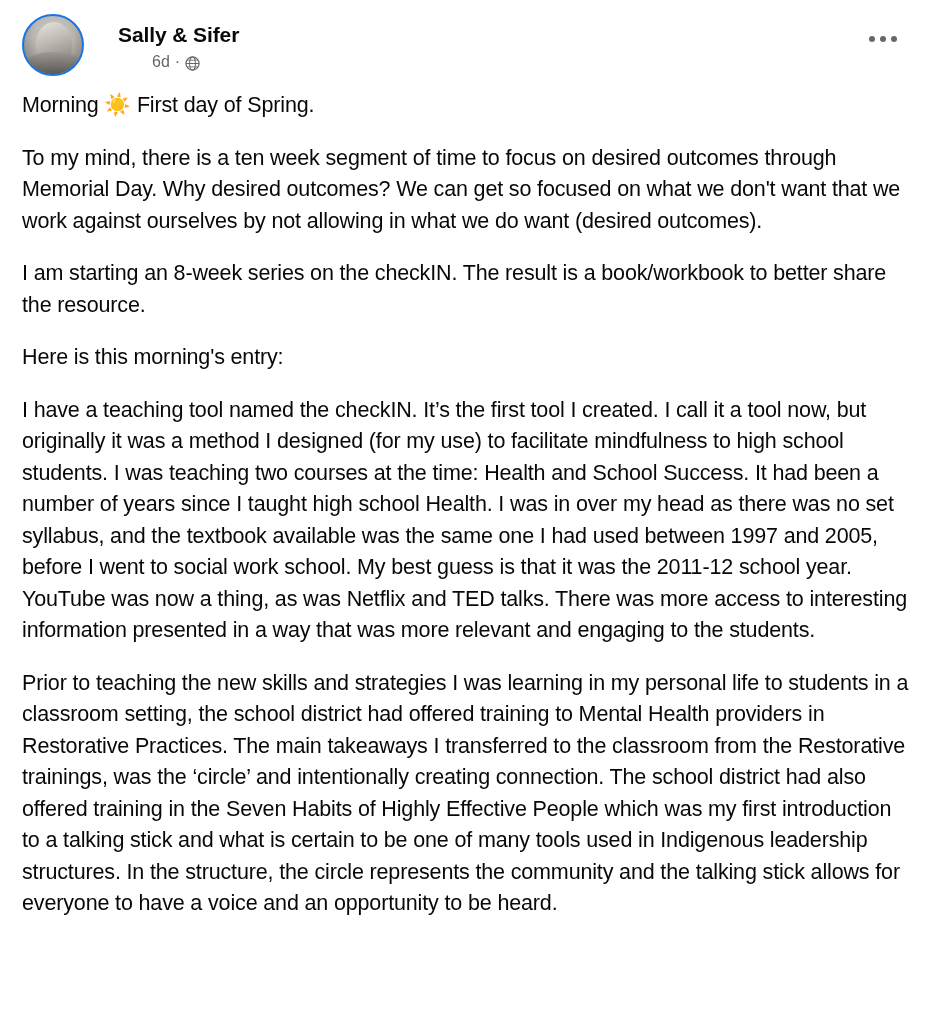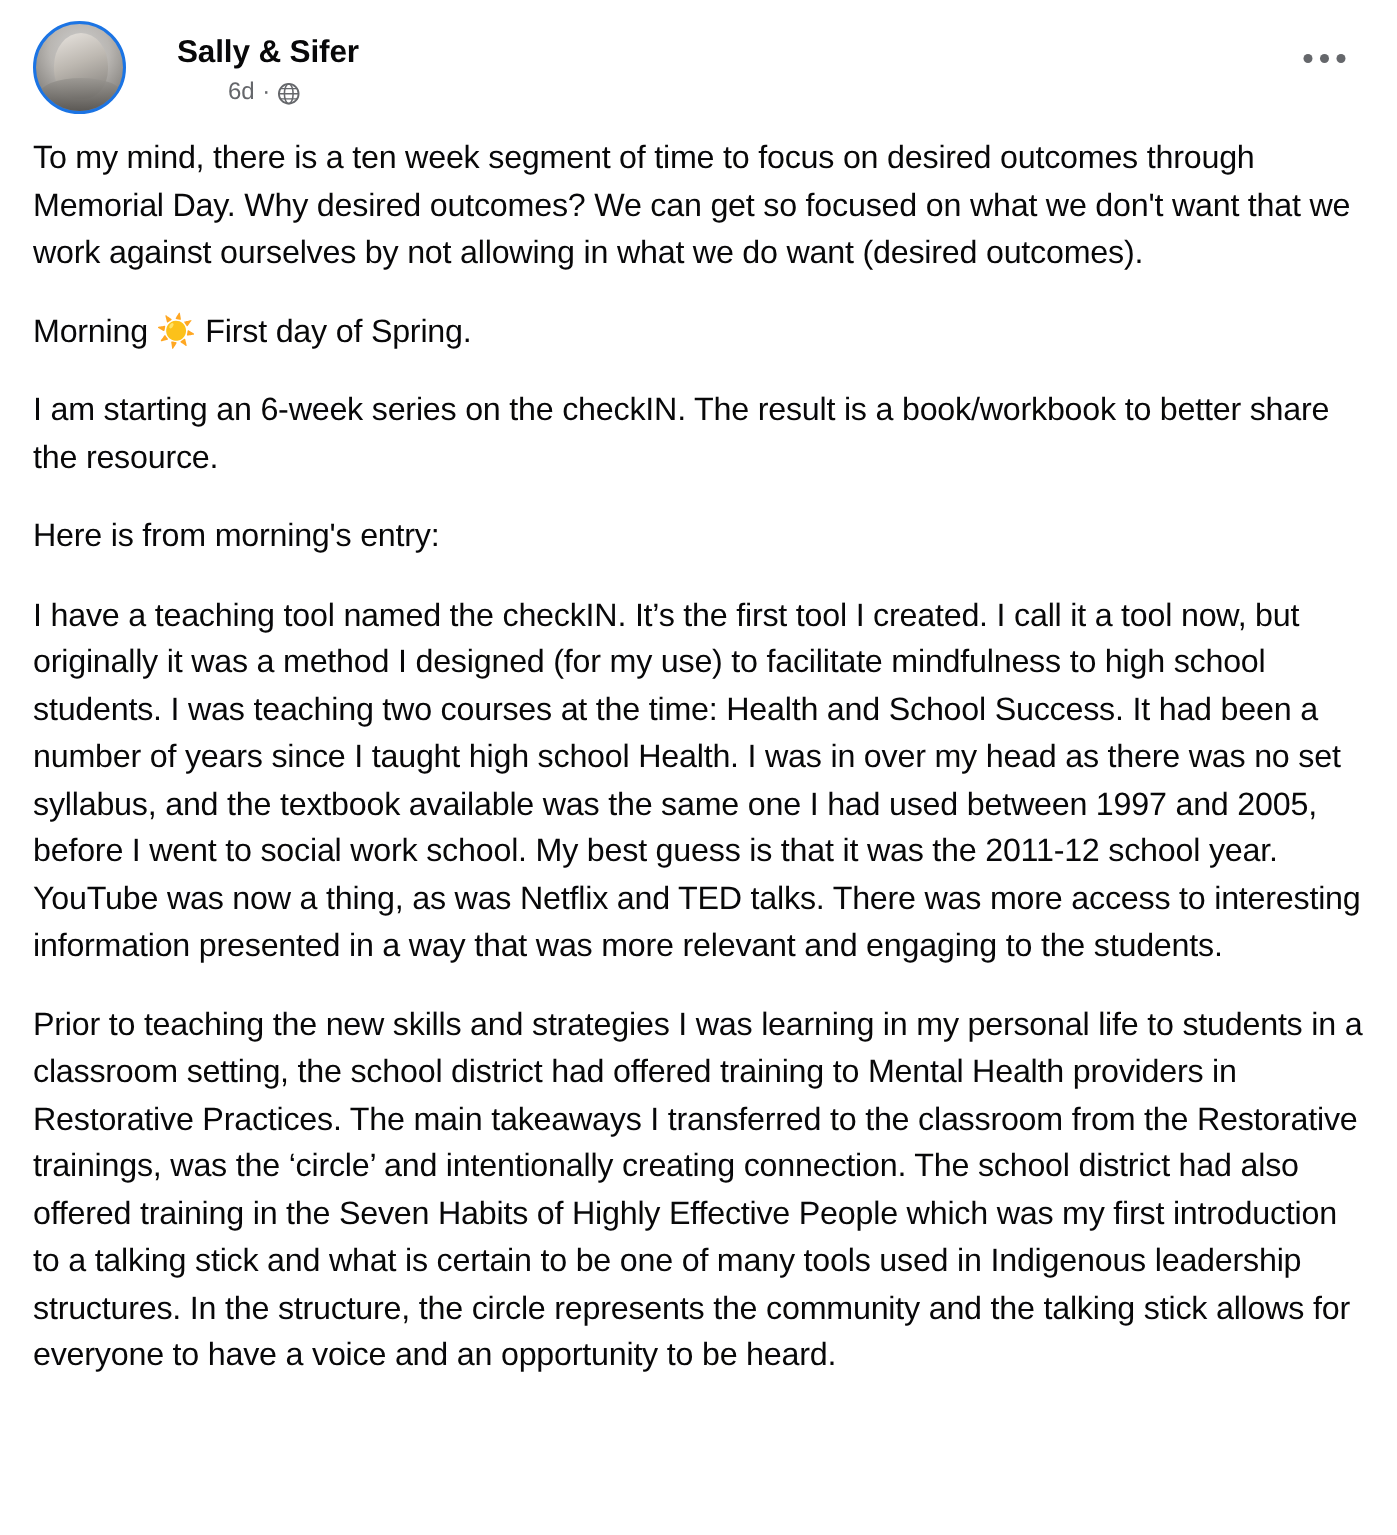--- a/index.html
+++ b/index.html
@@ -147,21 +147,21 @@
     </div>
 
     <div class="menu-dots">
       <span></span>
       <span></span>
       <span></span>
     </div>
   </div>
 
   <div class="post-body">
+    <p>Morning ☀️ First day of Spring.</p>
     <p>To my mind, there is a ten week segment of time to focus on desired outcomes through Memorial Day. Why desired outcomes? We can get so focused on what we don't want that we work against ourselves by not allowing in what we do want (desired outcomes).</p>
-    <p>Morning ☀️ First day of Spring.</p>
-    <p>I am starting an 6-week series on the checkIN. The result is a book/workbook to better share the resource.</p>
-    <p>Here is from morning's entry:</p>
+    <p>I am starting an 8-week series on the checkIN. The result is a book/workbook to better share the resource.</p>
+    <p>Here is this morning's entry:</p>
     <p>I have a teaching tool named the checkIN. It’s the first tool I created. I call it a tool now, but originally it was a method I designed (for my use) to facilitate mindfulness to high school students. I was teaching two courses at the time: Health and School Success. It had been a number of years since I taught high school Health. I was in over my head as there was no set syllabus, and the textbook available was the same one I had used between 1997 and 2005, before I went to social work school. My best guess is that it was the 2011-12 school year. YouTube was now a thing, as was Netflix and TED talks. There was more access to interesting information presented in a way that was more relevant and engaging to the students.</p>
     <p>Prior to teaching the new skills and strategies I was learning in my personal life to students in a classroom setting, the school district had offered training to Mental Health providers in Restorative Practices. The main takeaways I transferred to the classroom from the Restorative trainings, was the ‘circle’ and intentionally creating connection. The school district had also offered training in the Seven Habits of Highly Effective People which was my first introduction to a talking stick and what is certain to be one of many tools used in Indigenous leadership structures. In the structure, the circle represents the community and the talking stick allows for everyone to have a voice and an opportunity to be heard.</p>
   </div>
 
 </div>
 
 </body></html>

